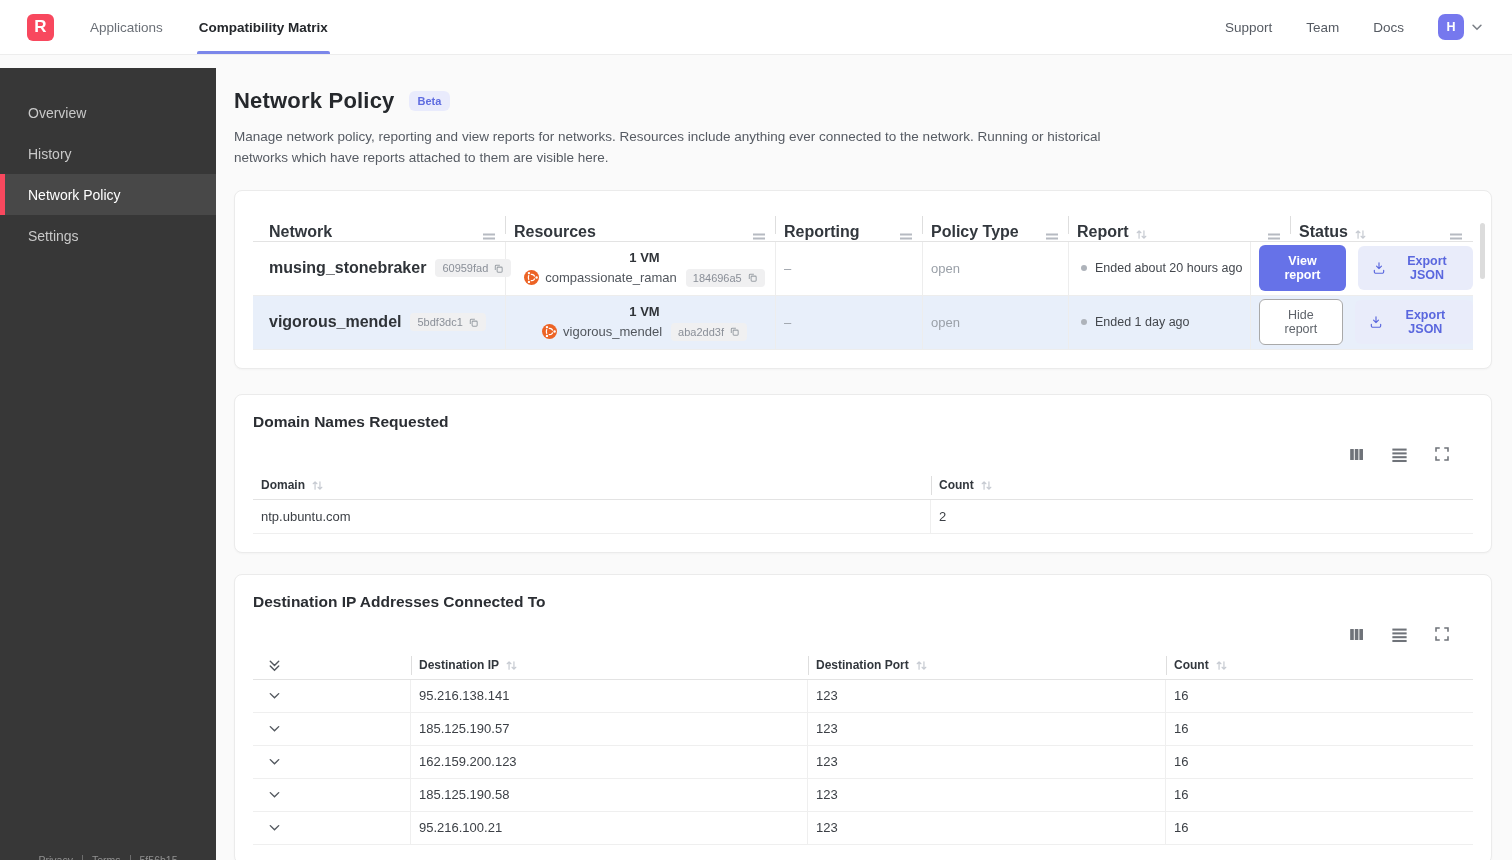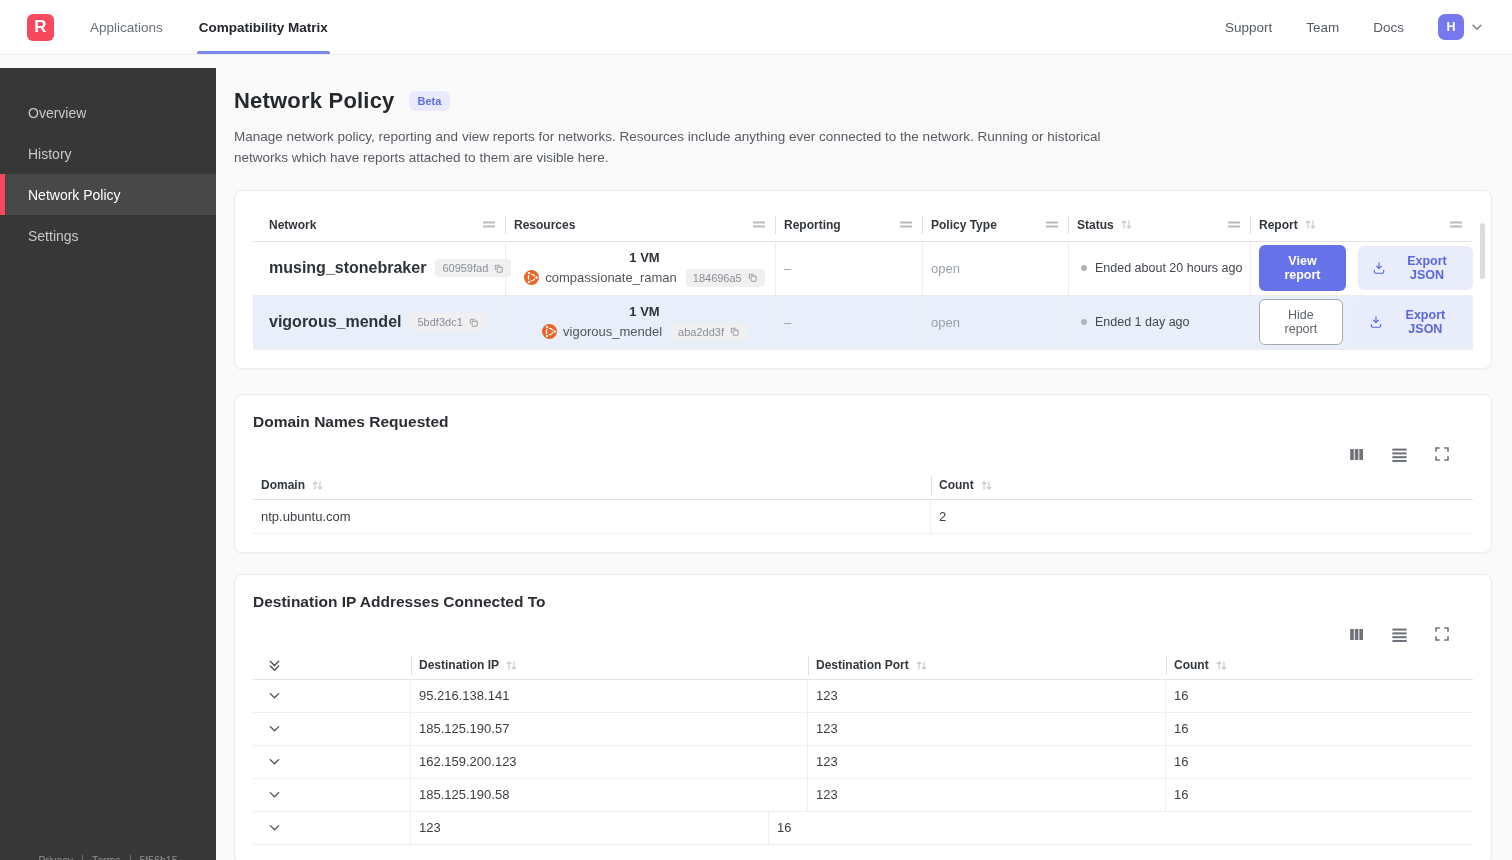--- a/index.html
+++ b/index.html
@@ -37,21 +37,21 @@
 
   .card { background:#fff; border:1px solid #ebebeb; border-radius:8px; box-shadow:0 1px 2px rgba(0,0,0,.03); margin-top:21px; padding:18px; position:relative; }
 
   
   .ntable { width:100%; position:relative; }
   .nrow { display:flex; }
   .nhead { height:33px; border-bottom:1px solid #e3e3e3; }
   .ncell { display:flex; align-items:center; padding-left:8px; position:relative; }
   .ncell.first { padding-left:16px; }
   .c-network{width:253px;} .c-resources{width:270px;} .c-reporting{width:147px;gap:36px;} .c-policy{width:146px;} .c-status{width:182px;} .c-report{flex:1;}
-  .nhead .ncell { font-size:12px; font-weight:bold; color:#32373d; }
+  .nhead .ncell { font-size:16px; font-weight:bold; color:#32373d;align-items:flex-end; }
   .nhead .ncell:not(:last-child)::after { content:""; position:absolute; right:0; top:7px; bottom:7px; width:1px; background:#dedede; }
   .drag-ico { margin-left:auto; margin-right:10px; display:flex; cursor:pointer; }
   .sort-ico { margin-left:6px; display:flex; cursor:pointer; }
   .nbody-row { height:54px; border-bottom:1px solid #ededed; }
   .nbody-row .ncell:not(:last-child) { border-right:1px solid #ededed; }
   .nbody-row.alt { background:#e8effa; }
   .netname { font-size:16px; font-weight:bold; color:#2f3338; }
   .idpill { display:inline-flex; align-items:center; gap:5px; background:#f0f0f1; border-radius:4px; padding:3px 7px; font-size:11px; color:#8a8f98; margin-left:9px; cursor:pointer; }
   .res-cell { display:flex; flex-direction:column; justify-content:center; gap:4px; }
   .vm-count { font-size:13px; font-weight:bold; color:#2f3338; }
@@ -174,35 +174,35 @@
             </span>
         </div>
         <div class="ncell c-policy">
           <span>Policy Type</span>
           <span class="drag-ico">
               <svg width="14" height="9" viewBox="0 0 14 9">
                 <path d="M1 2.5h12M1 6.5h12" stroke="#b6bac1" stroke-width="1.8"></path>
               </svg>
             </span>
         </div>
-        <div class="ncell c-status">
-          <span>Status</span>
+        <div class="ncell c-report">
+          <span>Report</span>
           <span class="sort-ico">
               <svg width="13" height="13" viewBox="0 0 16 16" fill="none" stroke="#c7cbd2" stroke-width="1.5" stroke-linecap="round">
                 <path d="M5 12.5v-9M5 3.5L2.7 5.8M5 3.5l2.3 2.3M11 3.5v9M11 12.5l-2.3-2.3M11 12.5l2.3-2.3"></path>
               </svg>
             </span>
           <span class="drag-ico">
               <svg width="14" height="9" viewBox="0 0 14 9">
                 <path d="M1 2.5h12M1 6.5h12" stroke="#b6bac1" stroke-width="1.8"></path>
               </svg>
             </span>
         </div>
-        <div class="ncell c-report">
-          <span>Report</span>
+        <div class="ncell c-status">
+          <span>Status</span>
           <span class="sort-ico">
               <svg width="13" height="13" viewBox="0 0 16 16" fill="none" stroke="#c7cbd2" stroke-width="1.5" stroke-linecap="round">
                 <path d="M5 12.5v-9M5 3.5L2.7 5.8M5 3.5l2.3 2.3M11 3.5v9M11 12.5l-2.3-2.3M11 12.5l2.3-2.3"></path>
               </svg>
             </span>
           <span class="drag-ico">
               <svg width="14" height="9" viewBox="0 0 14 9">
                 <path d="M1 2.5h12M1 6.5h12" stroke="#b6bac1" stroke-width="1.8"></path>
               </svg>
             </span>
@@ -538,20 +538,23 @@
           </div>
       </div>
       <div class="srow sbody-row ip-row">
         <div class="scell e-exp">
             <span class="chev">
               <svg width="15" height="15" viewBox="0 0 16 16" fill="none" stroke="#51565d" stroke-width="1.5" stroke-linecap="round">
                 <path d="M3.5 6l4.5 4.5L12.5 6"></path>
               </svg>
             </span>
           </div>
+        <div class="scell e-ip">
+            <span>95.216.100.21</span>
+          </div>
         <div class="scell e-port">
             <span>123</span>
           </div>
         <div class="scell e-count">
             <span>16</span>
           </div>
       </div>
     </div>
   </div>
 

